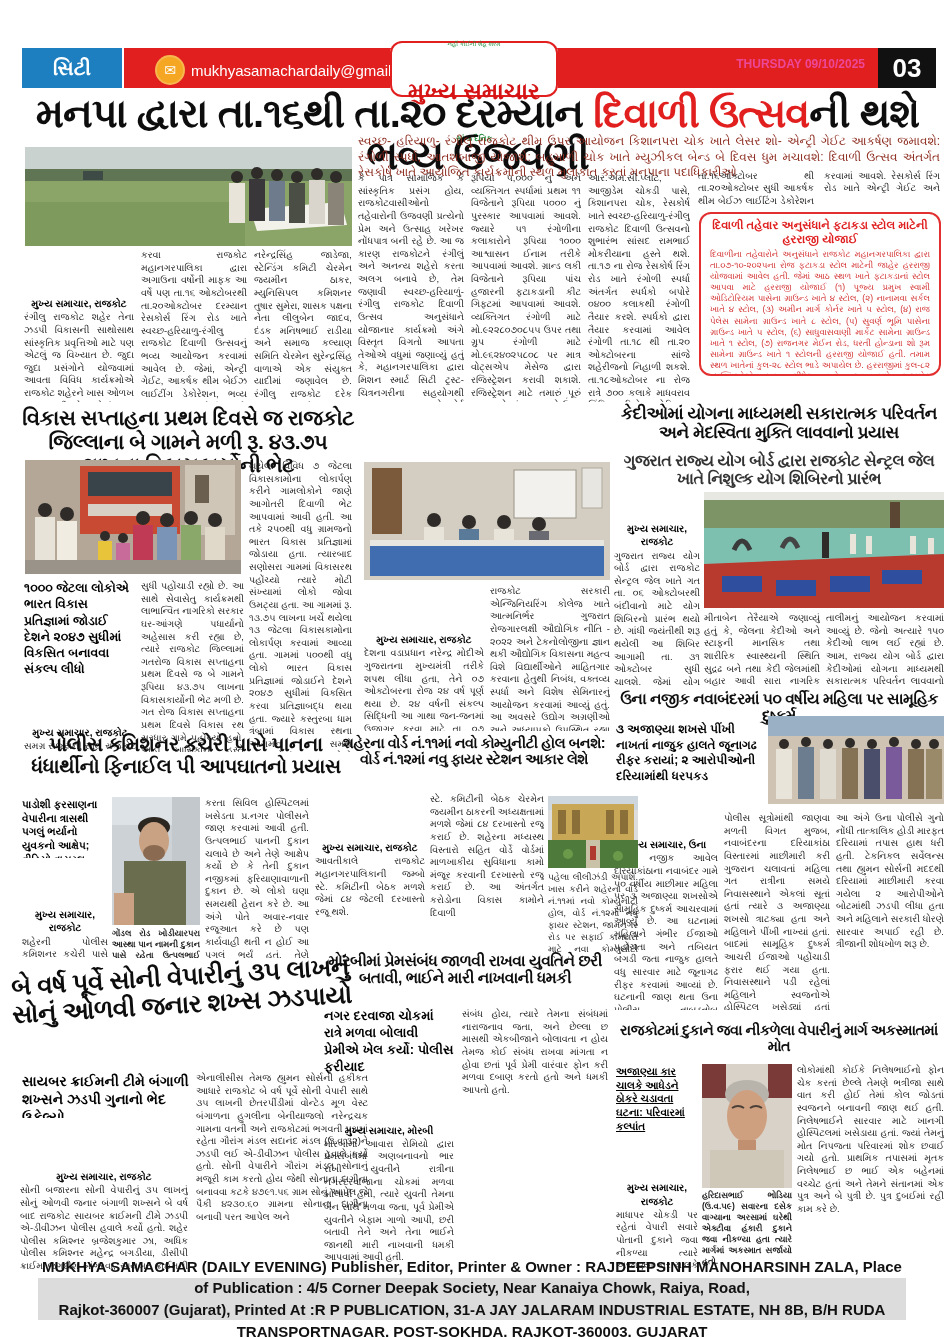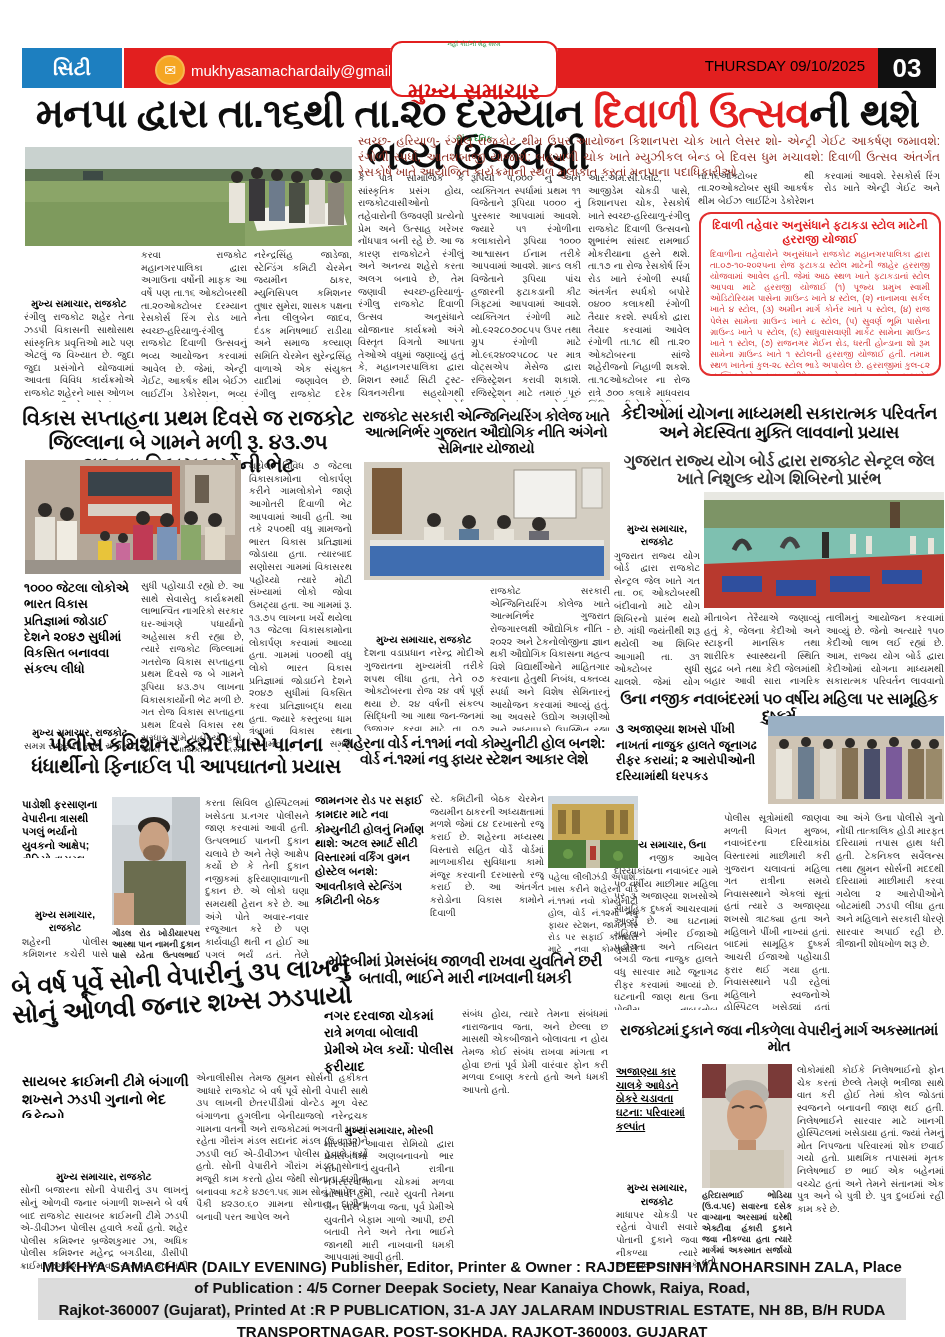--- a/index.html
+++ b/index.html
@@ -11,21 +11,21 @@
     font-size:20px;font-weight:bold;display:flex;align-items:center;justify-content:center;}
   .topbar{left:124px;top:48px;width:754px;height:40px;background:#e21f1f;}
   .email-wrap{left:155px;top:55px;display:flex;align-items:center;gap:6px;color:#fff;font-size:15px;}
   .email-icon{width:26px;height:26px;border-radius:50%;background:#f5a623;color:#fff;display:flex;
     align-items:center;justify-content:center;font-size:14px;border:2px solid #fff3;}
   .masthead{left:390px;top:41px;width:168px;height:56px;background:#fff;border-radius:12px;
     box-shadow:0 0 0 2px #e21f1f inset;display:flex;flex-direction:column;align-items:center;gap:32px;}
   .masthead .tag-top{font-size:6px;color:#1f8a3a;line-height:1;}
   .masthead .title{font-size:23px;font-weight:800;color:#d41414;line-height:1.05;}
   .masthead .tag-bottom{font-size:8px;color:#1f8a3a;font-weight:bold;line-height:1;}
-  .dateline{top:57px;right:80px;color:#000000;font-weight:normal;font-size:15px;}
+  .dateline{top:57px;right:80px;color:#ec4899;font-weight:bold;font-size:12px;}
   .pagenum{left:878px;top:48px;width:58px;height:40px;background:#111;color:#fff;font-size:26px;
     font-weight:800;display:flex;align-items:center;justify-content:center;}
   
   .main-headline{left:13px;top:92px;width:929px;text-align:center;font-size:40px;font-weight:800;
     color:#0d0d0d;line-height:1.05;letter-spacing:-1px;}
   .main-headline .hl{color:#e21f1f;}
   .lead-subhead{left:358px;top:134px;width:582px;font-size:12px;font-weight:normal;color:#8c2b1f;
     line-height:1.3;text-align:justify;}
   
   .col{position:absolute;font-size:9.5px;line-height:1.33;text-align:justify;overflow:hidden;color:#1b1b1b;}
@@ -139,21 +139,20 @@
     </svg>
   </div>
   <div class="col" style="left:24px;top:580px;width:112px;height:172px;">
     <div class="intro" style="font-size:12.5px;">૧૦૦૦ જેટલા લોકોએ ભારત વિકાસ પ્રતિજ્ઞામાં જોડાઈ દેશને ૨૦૪૭ સુધીમાં વિકસિત બનાવવા સંકલ્પ લીધો</div>
     <div class="byline">મુખ્ય સમાચાર, રાજકોટ</div>
     <span>સમગ્ર રાજ્યની સાથે રાજકોટ જિલ્લામાં વિકાસ સપ્તાહ-૨૦૨૫ની ઉમંગભેર ઉજવણી થઈ છે. વિકાસ રથ ગામડે ગામડે ફરીને વડાપ્રધાન શ્રી નરેન્દ્રભાઈ મોદીના શાસનકાળમાં રાજ્યમાં થયેલા સ્વર્ણિમ વિકાસની સિદ્ધિઓની ગાથા છેવાડાના લોકો</span>
   </div>
   <div class="col" style="left:141px;top:580px;width:103px;height:172px;">સુધી પહોંચાડી રહ્યો છે. આ સાથે સેવાસેતુ કાર્યક્રમથી લાભાન્વિત નાગરિકો સરકાર ઘર-આંગણે પધાર્યાનો અહેસાસ કરી રહ્યા છે, ત્યારે રાજકોટ જિલ્લામાં ગતરોજ વિકાસ સપ્તાહના પ્રથમ દિવસે જ બે ગામને રૂપિયા ૪૩.૭૫ લાખના વિકાસકાર્યોની ભેટ મળી છે. ગત રોજ વિકાસ સપ્તાહના પ્રથમ દિવસે વિકાસ રથ સરધાર ગામે પહોંચ્યો હતો. અહીં ખાસિકોના હસ્તે રથના ઉમંગથી વધામણા કરવામાં આવ્યા હતા. આ અવસરે ગામમાં રૂપિયા ૩૦ લાખના ખર્ચે</div>
   <div class="col" style="left:249px;top:460px;width:103px;height:292px;">થયેલા વિવિધ ૭ જેટલા વિકાસકામોના લોકાર્પણ કરીને ગામલોકોને જાણે આગોતરી દિવાળી ભેટ આપવામાં આવી હતી. આ તકે ૨૫૦થી વધુ ગ્રામજનો ભારત વિકાસ પ્રતિજ્ઞામાં જોડાયા હતા. ત્યારબાદ સણોસરા ગામમાં વિકાસરથ પહોંચ્યો ત્યારે મોટી સંખ્યામાં લોકો જોવા ઉમટ્યા હતા. આ ગામમાં રૂ. ૧૩.૭૫ લાખના ખર્ચે થયેલા ૧૩ જેટલા વિકાસકામોના લોકાર્પણ કરવામાં આવ્યા હતા. ગામમાં ૫૦૦થી વધુ લોકો ભારત વિકાસ પ્રતિજ્ઞામાં જોડાઈને દેશને ૨૦૪૭ સુધીમાં વિકસિત કરવા પ્રતિજ્ઞાબદ્ધ થયા હતા. જ્યારે કસ્તુરબા ધામ ત્રંબામાં વિકાસ રથના આગમન સમયે ગ્રામજનોમાં અનોખો ઉત્સાહ જોવા મળ્યો હતો. અહીં સેવાસેતુનો મોટી સંખ્યામાં નાગરિકોને લાભ લીધો હતો. જ્યારે ૨૫૦ જેટલા લોકોએ દેશને વિકસિત બનાવવા ભારત વિકાસ પ્રતિજ્ઞા ગ્રહણ કરી હતી.</div>
 
-  <div class="h2a" style="left:360px;top:408px;width:252px;font-size:14.5px;">રાજકોટ સરકારી એન્જિનિયરિંગ કોલેજ ખાતે આત્મનિર્ભર ગુજરાત ઔદ્યોગિક નીતિ અંગેનો સેમિનાર યોજાયો</div>
   <div class="photo" style="left:364px;top:462px;width:246px;height:118px;">
     <svg viewBox="0 0 246 118" preserveAspectRatio="none">
       <rect x="0" y="0" width="246" height="118" fill="#d4cec2"></rect>
       <rect x="8" y="6" width="30" height="66" fill="#7a5a3a"></rect>
       <rect x="150" y="8" width="62" height="48" fill="#f2f1ed" stroke="#9a9488"></rect>
       <rect x="218" y="6" width="20" height="40" fill="#e8e6e0" stroke="#b0aa9e"></rect>
       <circle cx="70" cy="58" r="7" fill="#2e2b28"></circle>
         <rect x="60" y="65" width="20" height="14" fill="#e8e4da"></rect>
       <circle cx="105" cy="60" r="7" fill="#2e2b28"></circle>
         <rect x="95" y="67" width="20" height="12" fill="#5a7a9a"></rect>
@@ -247,21 +246,20 @@
       <ellipse cx="42" cy="56" rx="11" ry="8" fill="#8a6a50"></ellipse>
       <rect x="12" y="64" width="62" height="64" fill="#6b6d4f"></rect>
       <rect x="2" y="96" width="20" height="32" fill="#caa183"></rect>
     </svg>
   </div>
   <div class="caption abs" style="left:112px;top:928px;width:88px;height:30px;">ગોંડલ રોડ ખોડીયારપરા આસ્થા પાન નામની દુકાન પાસે રહેતા ઉત્પલભાઈ (ઉ.વ.૩૩) નામના યુવાને ફિનાઈલ પી આપઘાતનો પ્રયાસ કર્યો હતો.</div>
   <div class="col" style="left:205px;top:797px;width:104px;height:161px;">કરતા સિવિલ હોસ્પિટલમાં ખસેડતા પ્ર.નગર પોલીસને જાણ કરવામાં આવી હતી. ઉત્પલભાઈ પાનની દુકાન ચલાવે છે અને તેણે આક્ષેપ કર્યો છે કે તેની દુકાન નજીકમાં ફરિયાણાવાળાની દુકાન છે. એ લોકો ઘણા સમયથી હેરાન કરે છે. આ અંગે પોતે અવાર-નવાર રજૂઆત કરે છે પણ કાર્યવાહી થતી ન હોઈ આ પગલું ભર્યું હતું. તેણે ફિનાઈલ પીતા પહેલા એક વિડીયો પણ બનાવ્યો હતો. જેમાં પાછળ તેની વ્યથા જણાવી હતી. હાલ યુવાનની તબિયત સ્થિર હોવાનું જાણવા મળે છે.</div>
 
   <div class="h2a" style="left:340px;top:735px;width:268px;font-size:14.5px;">શહેરના વોર્ડ નં.૧૧માં નવો કોમ્યુનીટી હોલ બનશે: વોર્ડ નં.૧૨માં નવુ ફાયર સ્ટેશન આકાર લેશે</div>
   <div class="col" style="left:315px;top:793px;width:110px;height:165px;">
-    <div class="intro" style="font-size:11px;">જામનગર રોડ પર સફાઈ કામદાર માટે નવા કોમ્યુનીટી હોલનું નિર્માણ થાશે: અટલ સ્માર્ટ સીટી વિસ્તારમાં વર્કિંગ વુમન હોસ્ટેલ બનશે: આવતીકાલે સ્ટેન્ડિંગ કમિટીની બેઠક</div>
     <div class="byline">મુખ્ય સમાચાર, રાજકોટ</div>
     <span>આવતીકાલે રાજકોટ મહાનગરપાલિકાની જમ્બો સ્ટે. કમિટીની બેઠક મળશે જેમાં ૮૪ જેટલી દરખાસ્તો રજૂ થશે.</span>
   </div>
   <div class="col" style="left:430px;top:793px;width:114px;height:165px;">સ્ટે. કમિટીની બેઠક ચેરમેન જયમીન ઠાકરની અધ્યક્ષતામાં મળશે જેમાં ૮૪ દરખાસ્તો રજૂ કરાઈ છે. શહેરના મધ્યસ્થ વિસ્તારો સહિત વોર્ડે વોર્ડમાં માળખાકીય સુવિધાના કામો મંજૂર કરવાની દરખાસ્તો રજૂ કરાઈ છે. આ અંતર્ગત કરોડોના વિકાસ કામોને દિવાળી</div>
   <div class="photo" style="left:548px;top:796px;width:90px;height:72px;">
     <svg viewBox="0 0 90 72" preserveAspectRatio="none">
       <rect x="0" y="0" width="90" height="14" fill="#cdd6dd"></rect>
       <rect x="4" y="8" width="82" height="36" fill="#c8a856"></rect>
       <rect x="10" y="14" width="8" height="24" fill="#8a7038"></rect>
       <rect x="24" y="14" width="8" height="24" fill="#8a7038"></rect>

